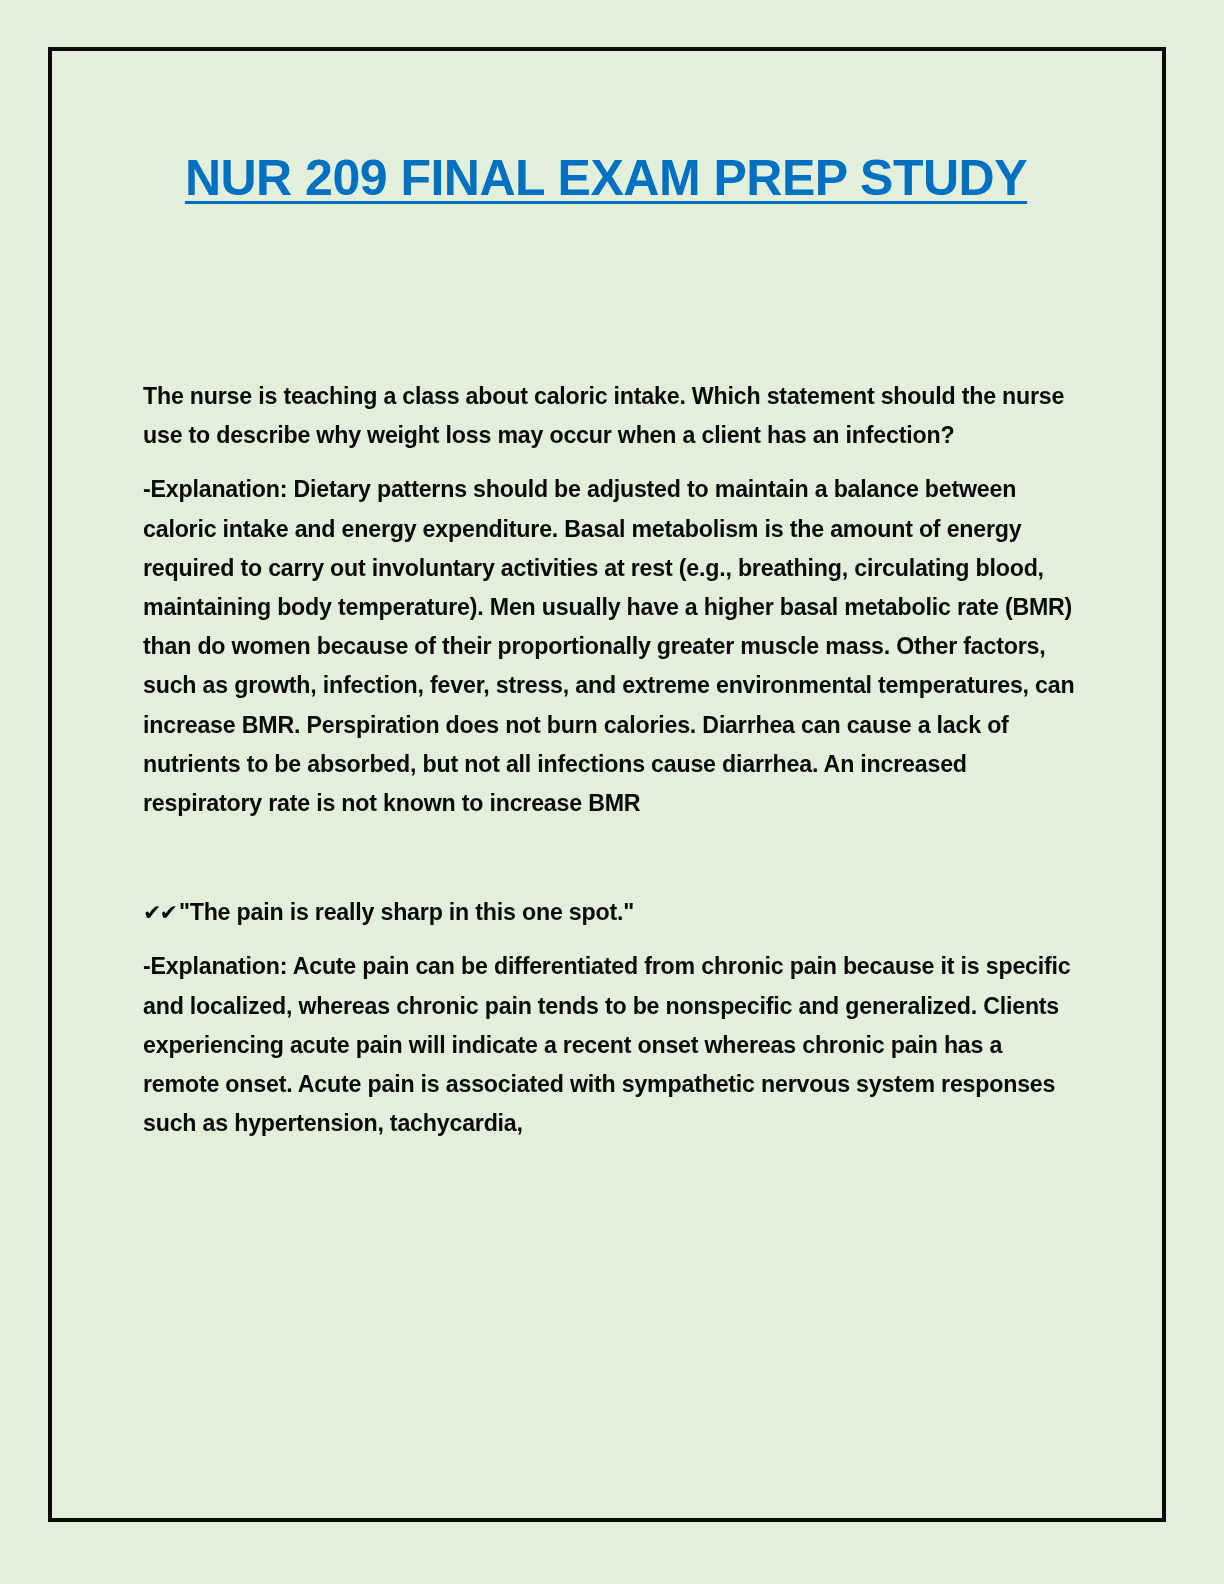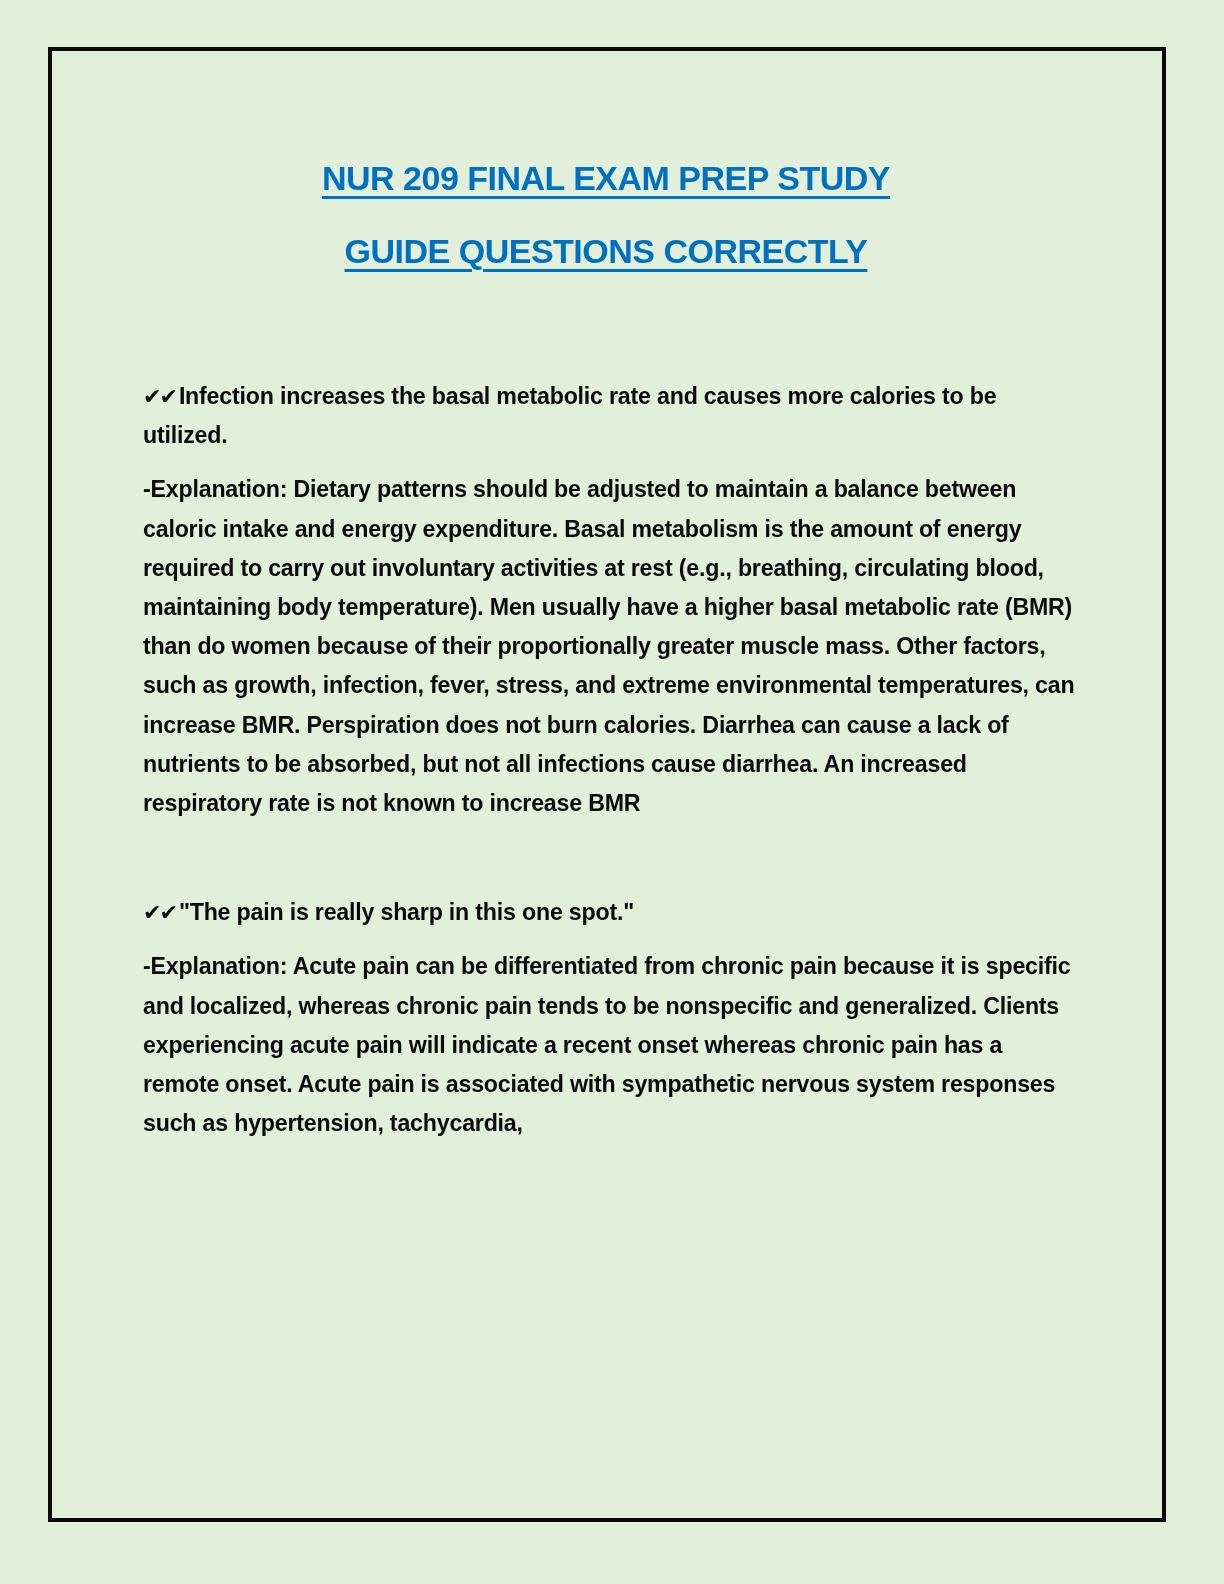--- a/index.html
+++ b/index.html
@@ -25,21 +25,21 @@
       box-sizing: content-box;
     }
     .title {
       position: absolute;
       left: 150px;
       top: 142px;
       width: 912px;
       text-align: center;
       color: #0070c0;
       font-weight: bold;
-      font-size: 34px;
+      font-size: 50px;
       line-height: 73px;
       letter-spacing: -0.5px;
     }
     .title span {
       text-decoration: underline;
       text-decoration-thickness: 3px;
       text-underline-offset: 6px;
       display: block;
     }
     .content {
@@ -75,29 +75,26 @@
       margin-top: 70px;
     }
   </style>
 </head>
 <body>
 
 <div class="page-border"></div>
 
 <h1 class="title" style="margin:0;">
   <span>NUR 209 FINAL EXAM PREP STUDY</span>
-  <span>GUIDE QUESTIONS CORRECTLY</span>
 </h1>
 
 <div class="content">
 
   <div class="qa-block">
-    <p class="answer">
-      <span class="check">✔✔</span><span>Infection increases the basal metabolic rate and causes more calories to be utilized.</span>
-    </p>
+    <p class="question">The nurse is teaching a class about caloric intake. Which statement should the nurse use to describe why weight loss may occur when a client has an infection?</p>
     <p class="explanation">-Explanation: Dietary patterns should be adjusted to maintain a balance between caloric intake and energy expenditure. Basal metabolism is the amount of energy required to carry out involuntary activities at rest (e.g., breathing, circulating blood, maintaining body temperature). Men usually have a higher basal metabolic rate (BMR) than do women because of their proportionally greater muscle mass. Other factors, such as growth, infection, fever, stress, and extreme environmental temperatures, can increase BMR. Perspiration does not burn calories. Diarrhea can cause a lack of nutrients to be absorbed, but not all infections cause diarrhea. An increased respiratory rate is not known to increase BMR</p>
   </div>
 
   <div class="qa-block">
     <p class="answer">
       <span class="check">✔✔</span><span>"The pain is really sharp in this one spot."</span>
     </p>
     <p class="explanation">-Explanation: Acute pain can be differentiated from chronic pain because it is specific and localized, whereas chronic pain tends to be nonspecific and generalized. Clients experiencing acute pain will indicate a recent onset whereas chronic pain has a remote onset. Acute pain is associated with sympathetic nervous system responses such as hypertension, tachycardia,</p>
   </div>
 

